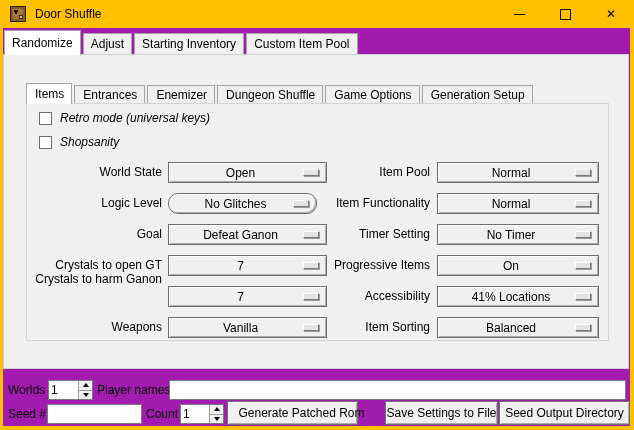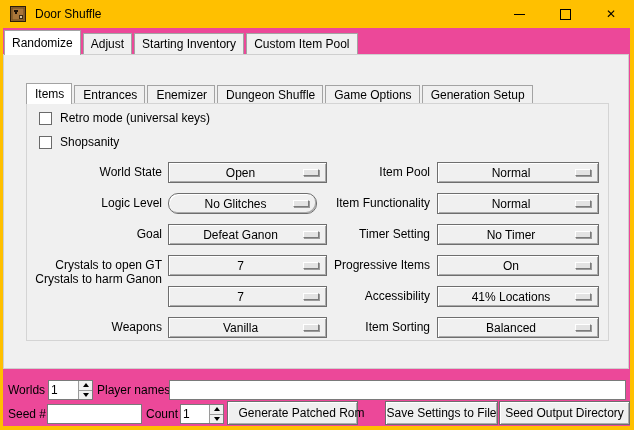--- a/index.html
+++ b/index.html
@@ -11,39 +11,39 @@
   
   .titlebar { position:absolute; top:0; left:0; width:634px; height:28px; display:flex; align-items:center; }
   .app-icon { width:16px; height:16px; margin-left:10px; flex:0 0 auto; }
   .title-text { margin-left:9px; font-size:12px; white-space:nowrap;text-align:right; }
   .win-controls { margin-left:auto; display:flex; height:28px; }
   .win-btn { width:46px; height:28px; display:flex; align-items:center; justify-content:center; cursor:default; }
   .glyph-min { width:11px; height:1px; background:#000; }
   .glyph-max { width:9px; height:9px; border:1px solid #000; }
   .glyph-close { font-size:12px; line-height:1; }
   
-  .content { position:absolute; left:3px; top:28px; width:627px; height:398px; background:#ec4899; }
+  .content { position:absolute; left:3px; top:28px; width:627px; height:398px; background:#a21caf; }
   
   .tabs { position:absolute; display:flex; gap:2px; align-items:flex-end; }
   .tab { box-sizing:border-box; padding:0 7px; display:flex; align-items:center; white-space:nowrap;
          background:#f0f0f0; border:1px solid #a3a3a3; border-bottom:none; cursor:default; }
   .tab.selected { background:#ffffff; position:relative; z-index:3; }
   .outer-tabs { top:2px; left:1px; height:25px; }
   .outer-tabs .tab { height:21px; margin-bottom:1px; }
   .outer-tabs .tab.selected { height:25px; margin-bottom:0; }
   .inner-tabs { top:28px; left:22px; height:21px; }
   .inner-tabs .tab { height:18px; margin-bottom:1px;padding-left:8px; }
   .inner-tabs .tab.selected { height:21px; margin-bottom:0; }
   .pane { position:absolute; box-sizing:border-box; border:1px solid #cfcfcf; background:#f0f0f0; }
   .outer-pane { left:0; top:26px; width:626px; height:315px; }
   .inner-pane { left:22px; top:48px; width:583px; height:238px; border-color:#d4d4d4; }
   
   .check-row { position:absolute; left:12px; height:14px; display:flex; align-items:center; }
   .cb-box { width:13px; height:13px; box-sizing:border-box; background:#fff; border:1px solid #6a6a6a; }
-  .cb-label { margin-left:8px; }
+  .cb-label { margin-left:8px;font-style:italic; }
   
   .row-label { position:absolute; height:21px; line-height:21px; text-align:right; white-space:nowrap; }
   .opt { position:absolute; box-sizing:border-box; height:21px; background:#f0f0f0;
          border:1px solid #6e6e6e; box-shadow: inset 1px 1px 0 #ffffff, inset -1px -1px 0 #ababab;
          display:flex; align-items:center; justify-content:center; cursor:default; }
   .opt-text { padding-right:14px; }
   .opt-ind { position:absolute; right:7px; top:50%; margin-top:-4px; width:16px; height:7px;
              box-sizing:border-box; background:#e3e3e3;
              border:1px solid; border-color:#ffffff #7b7b7b #7b7b7b #ffffff;
              box-shadow: 1px 1px 0 #9a9a9a; }

